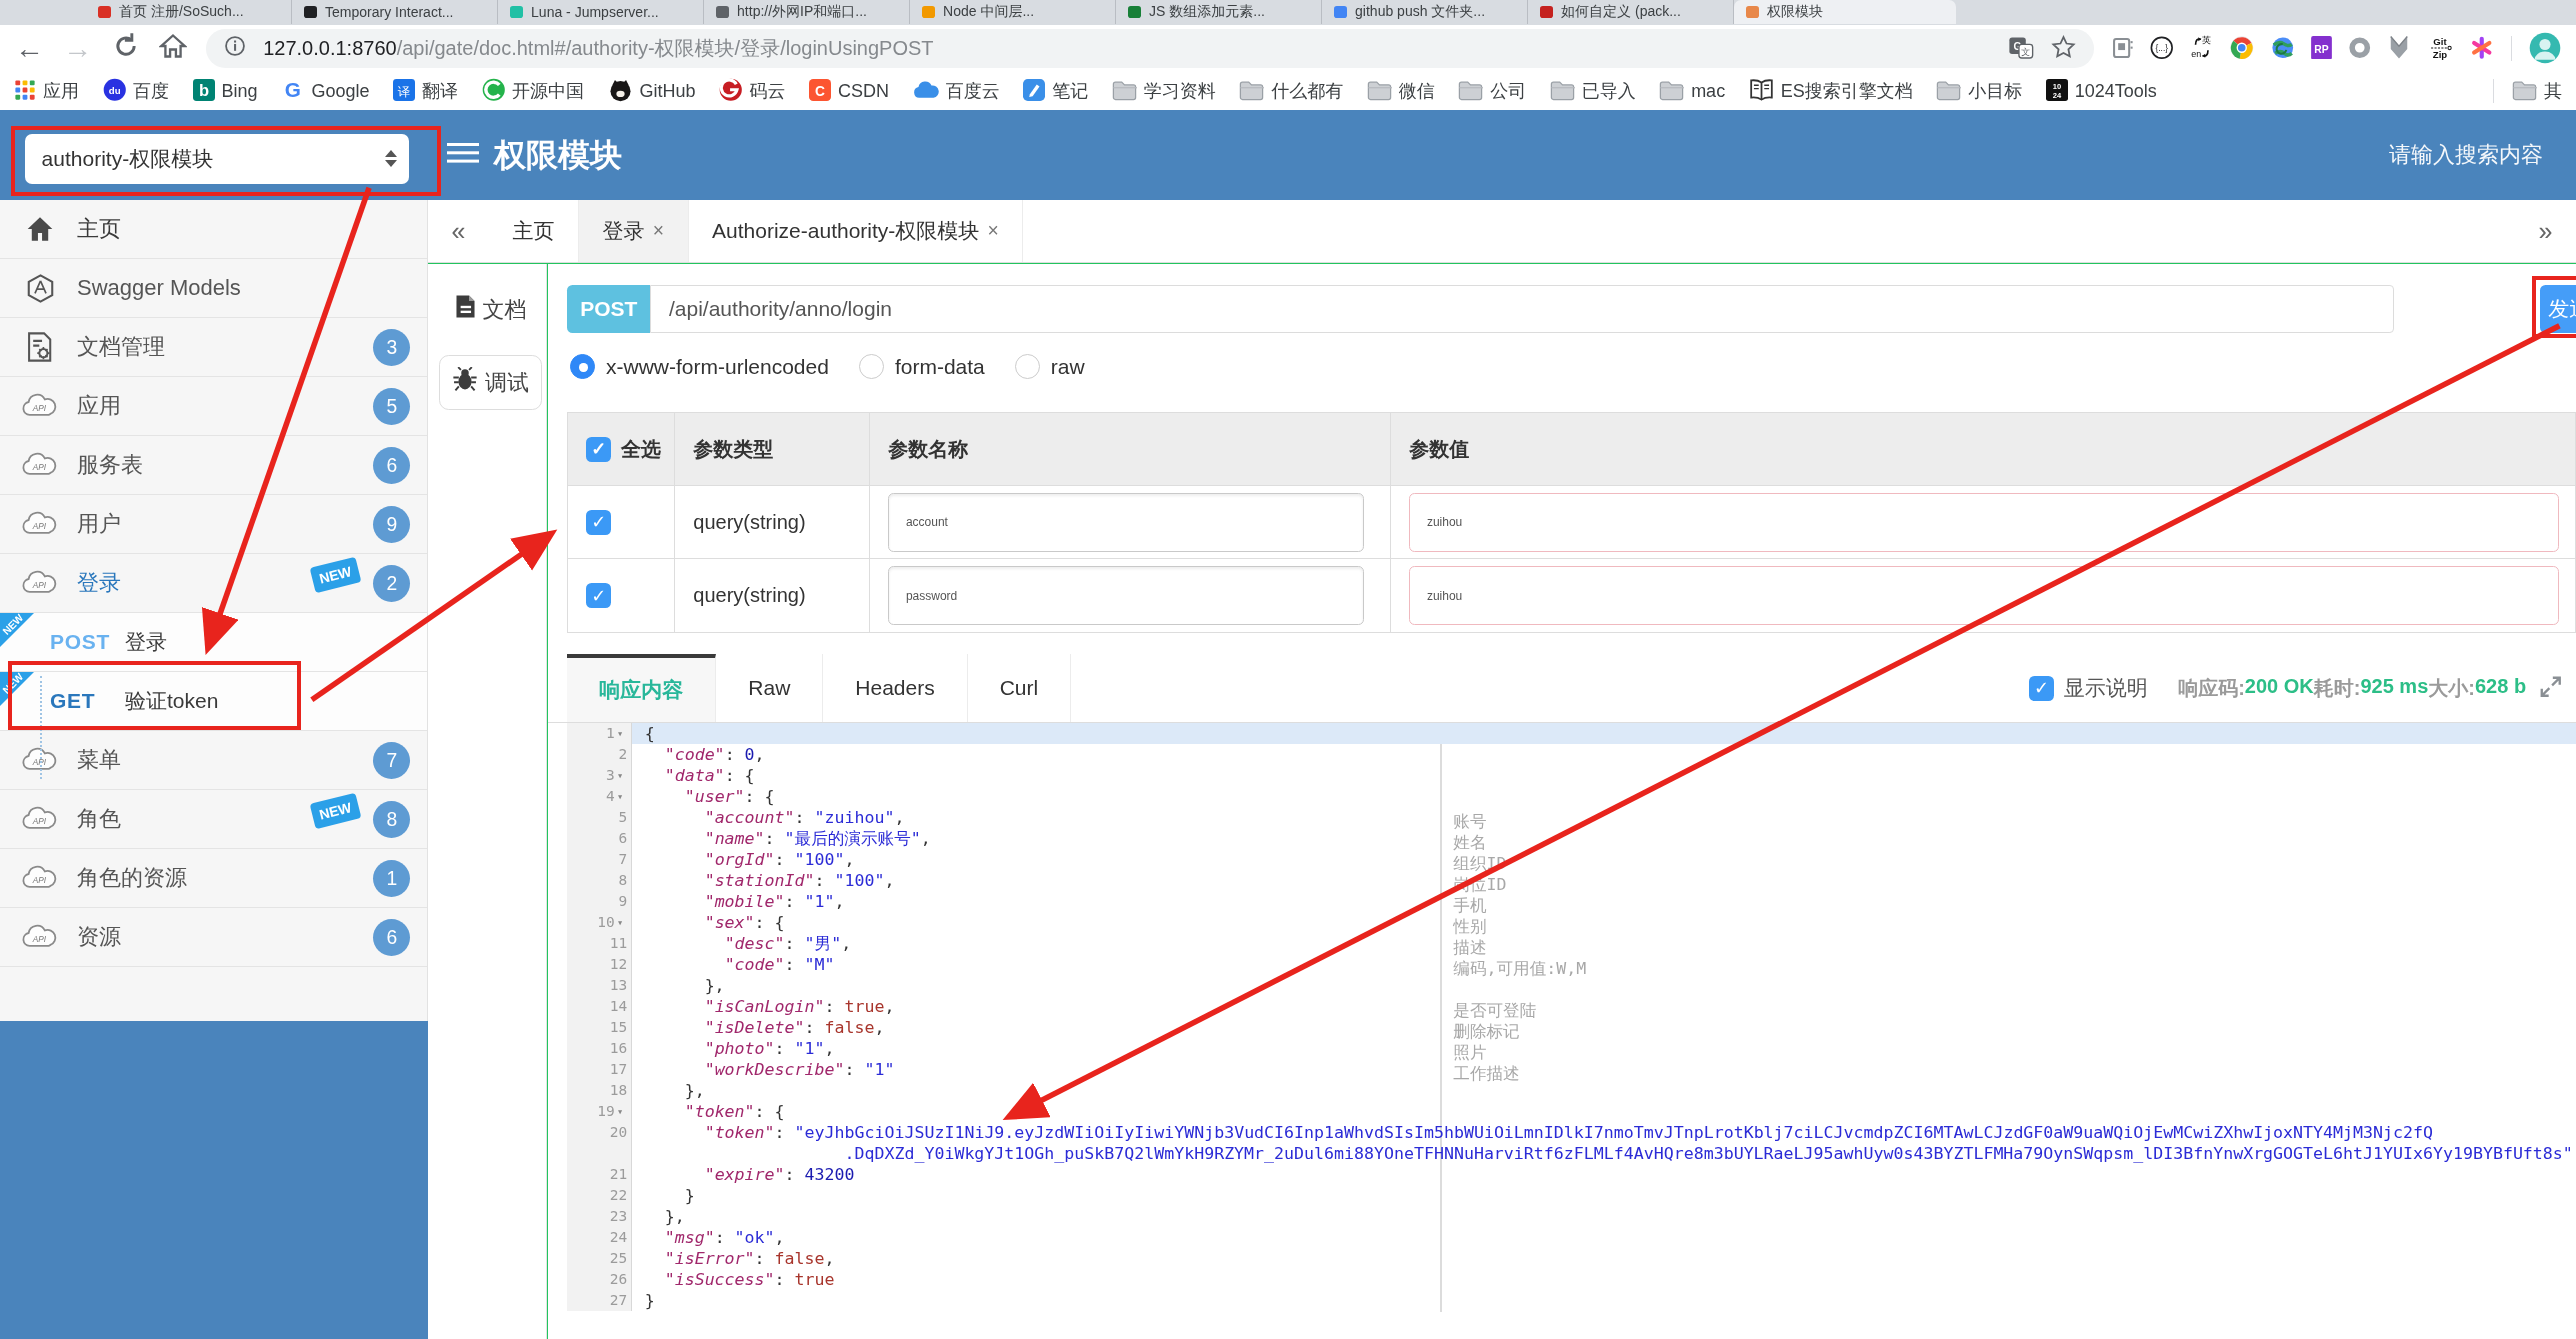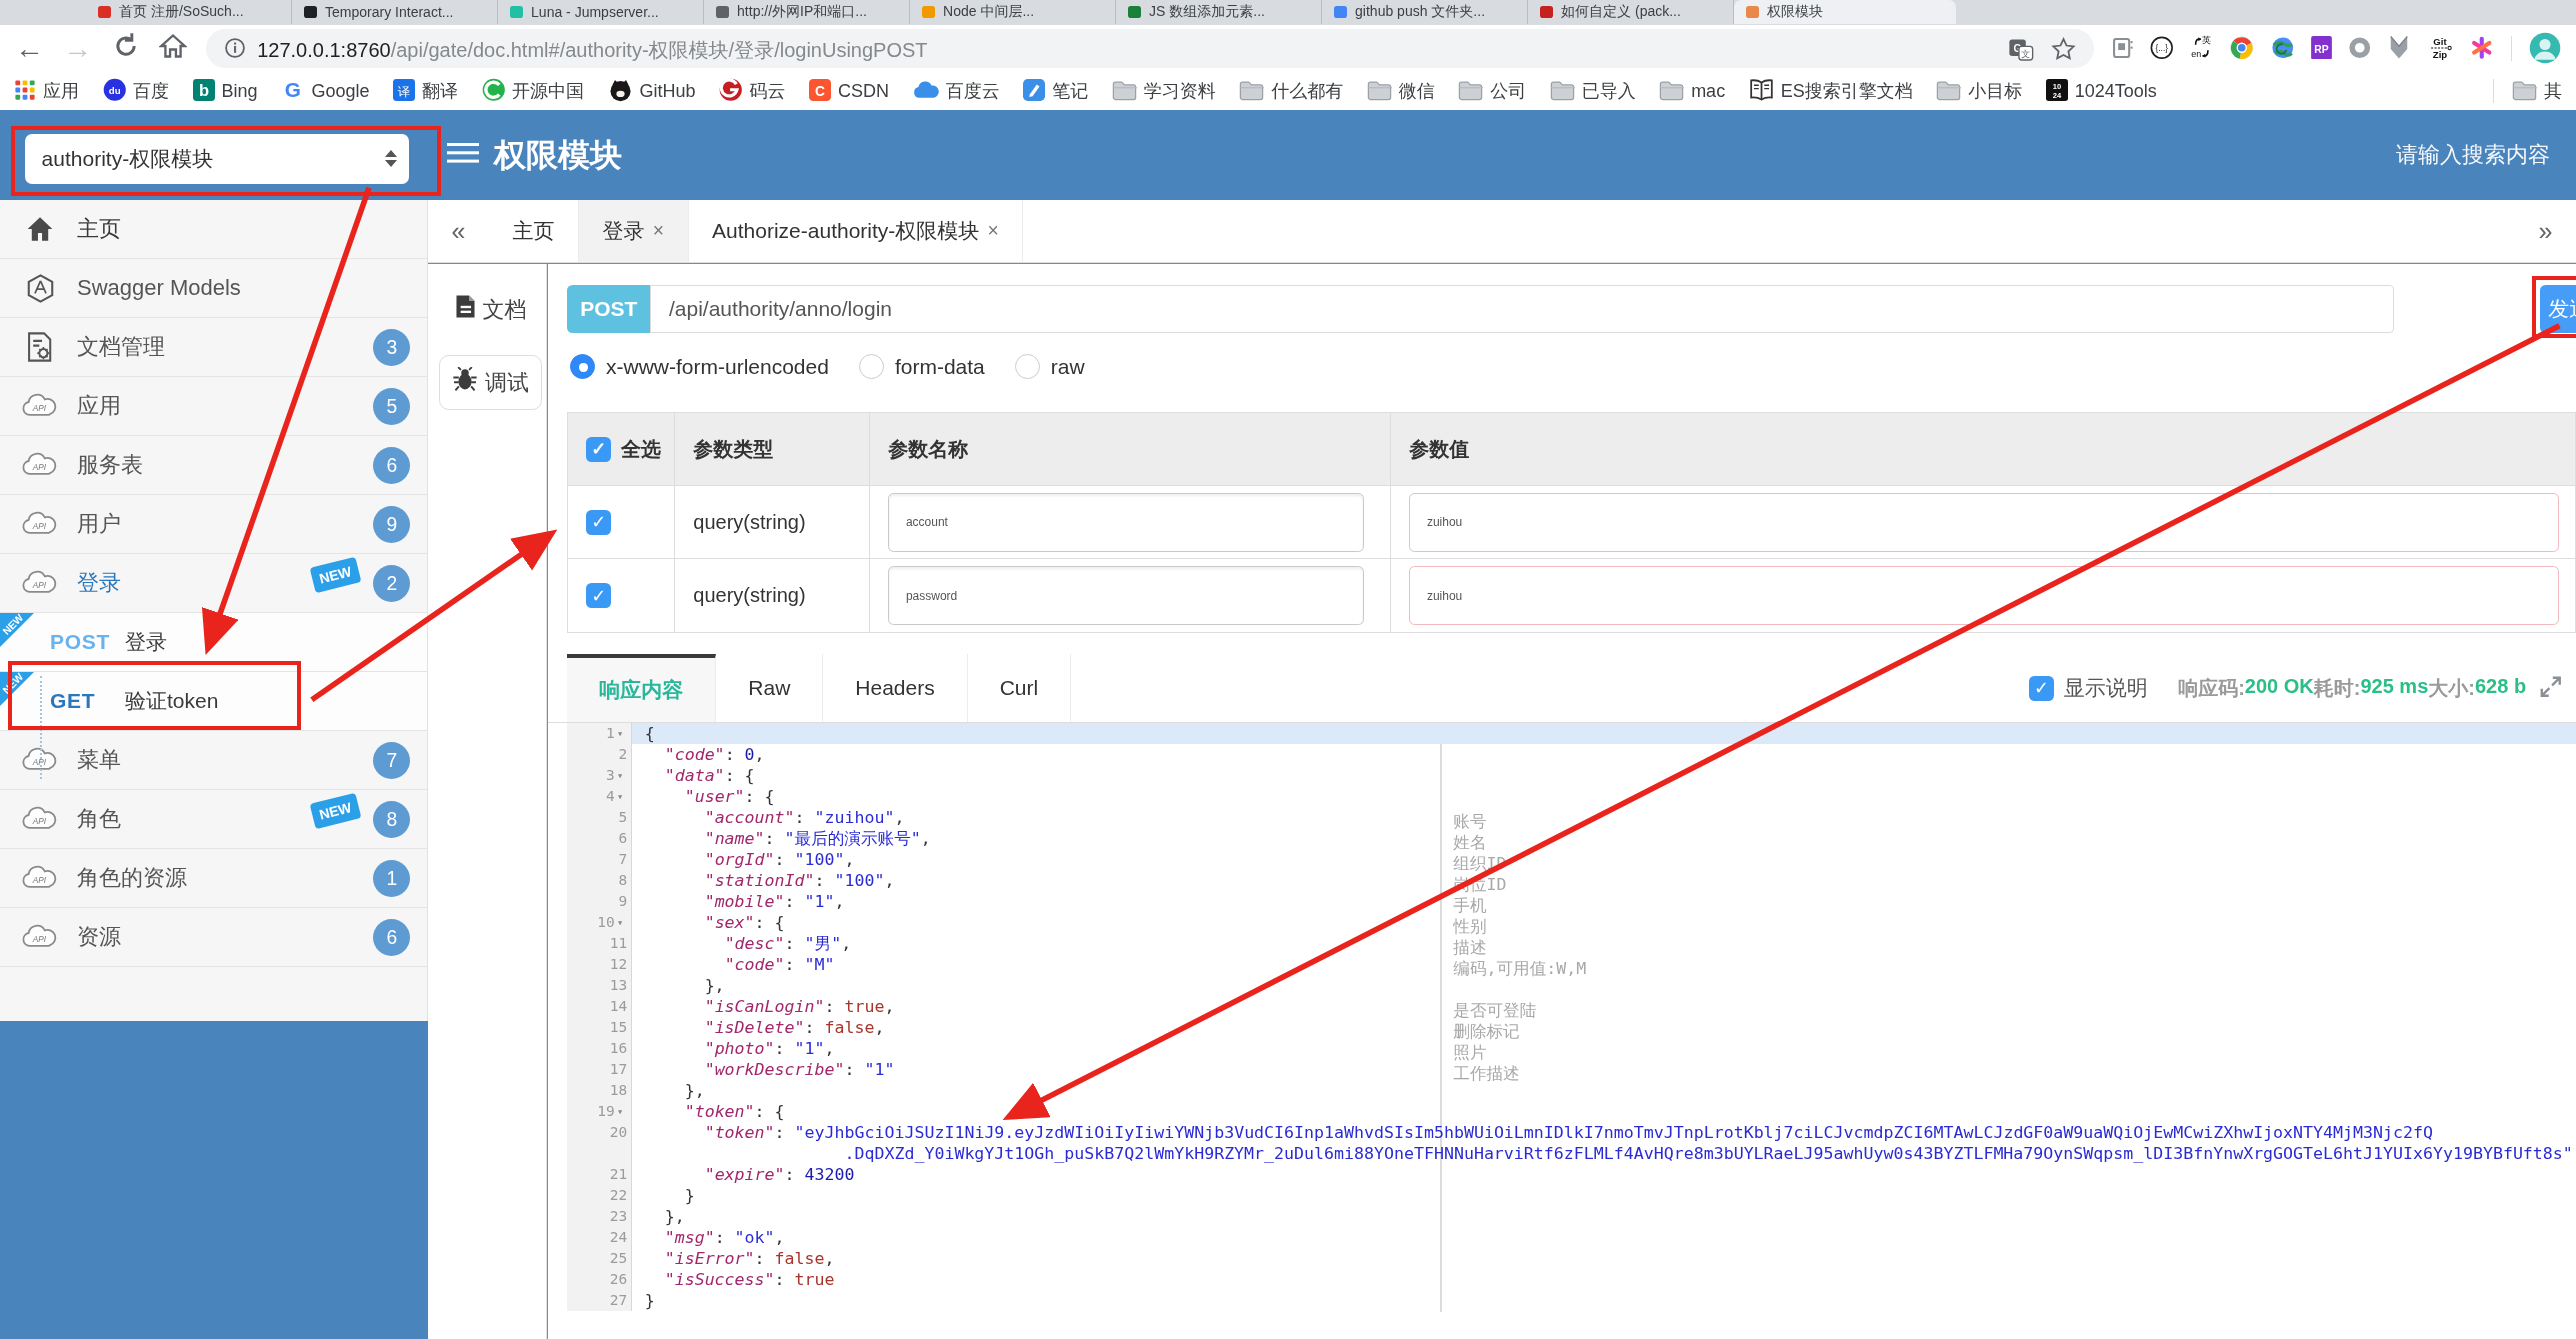--- a/index.html
+++ b/index.html
@@ -9,21 +9,21 @@
 
   
   .tabstrip { position:absolute; left:0; top:0; width:100%; height:25px; background:#d8dce1; display:flex; padding-left:86px; }
   .btab { flex:none; width:206px; height:23.5px; display:flex; align-items:center; gap:8.3px; padding:0 12.4px; border-right:1.4px solid #b9bdc3; overflow:hidden; }
   .btab .ticon { width:12.4px; height:12.4px; border-radius:2.8px; flex:none; }
   .btab .tlabel { font-size:14px; color:#3c4043; white-space:nowrap; overflow:hidden; }
   .btab.active { background:#eef0f3; width:222px; border-radius:7px 7px 0 0; border-right:none; }
   .toolbar { position:absolute; left:0; top:25px; width:100%; height:47px; background:#fff; display:flex; align-items:center; padding:0 15px; }
   .navbtn { font-size:29px; color:#5f6368; margin-right:19.3px; line-height:1; }
   .navbtn.fwd { color:#c4c7cb; }
-  .urlpill { flex:1; height:39px; background:#f1f3f4; border-radius:19.3px; display:flex; align-items:flex-end; padding:4px 18px; gap:11px; min-width:0; }
+  .urlpill { flex:1; height:39px; background:#f1f3f4; border-radius:19.3px; display:flex; align-items:center; padding:12px 18px; gap:17px; min-width:0; }
   .urlinfo { font-size:21px; color:#5f6368; flex:none; }
   .urltext { font-size:20px; white-space:nowrap; overflow:hidden; min-width:0; }
   .urltext .host { color:#202124; }
   .urltext .path { color:#85898d; }
   .pill-icons { margin-left:auto; display:flex; align-items:center; gap:16.6px; flex:none; }
   .tb-icons { display:flex; align-items:center; gap:16.6px; margin-left:18px; flex:none; }
   .tb-divider { width:1.4px; height:25px; background:#dadce0; }
   
   .bookmarks { position:absolute; left:0; top:72px; width:100%; height:39px; background:#fff; border-bottom:1.4px solid #e1e3e6; display:flex; align-items:center; padding:0 14px; gap:23.5px; }
   .bm { display:flex; align-items:center; gap:7px; flex:none; }
@@ -32,21 +32,21 @@
 
   
   .appheader { position:absolute; left:0; top:110px; width:100%; height:90px; background:#4a84bc; }
   .module-select { position:absolute; left:25px; top:23.5px; width:384px; height:50px; background:#fff; border-radius:7px; display:flex; align-items:center; padding:0 12.4px 0 16.6px; font-size:21px; color:#333; }
   .sel-arrows { margin-left:auto; display:flex; flex-direction:column; gap:2.1px; }
   .sel-arrows i { width:0; height:0; border-left:6.2px solid transparent; border-right:6.2px solid transparent; }
   .sel-arrows .up { border-bottom:7.6px solid #555; }
   .sel-arrows .dn { border-top:7.6px solid #555; }
   .hamb { position:absolute; left:447px; top:33px; width:32px; height:3.4px; background:#fff; box-shadow:0 8.3px 0 #fff, 0 16.6px 0 #fff; }
   .apptitle { position:absolute; left:494px; top:0; height:90px; line-height:90px; font-size:32px; font-weight:bold; color:#fff; }
-  .hsearch { position:absolute; right:26px; top:21px; width:324px; height:48px; background:transparent; border:none; outline:none; color:#fff; font-size:22px; text-align:right; font-family:"Liberation Sans",sans-serif; }
+  .hsearch { position:absolute; right:33px; top:21px; width:324px; height:48px; background:transparent; border:none; outline:none; color:#fff; font-size:22px; text-align:right; font-family:"Liberation Sans",sans-serif; }
   .hsearch::placeholder { color:#fff; opacity:.95; }
 
   
   .sidenav { position:absolute; left:0; top:200px; width:428px; bottom:0; background:#f6f6f6; border-right:1.4px solid #e2e2e2; }
   .srow { height:59px; border-bottom:1.4px solid #e4e4e4; display:flex; align-items:center; padding:0 18px; position:relative; font-size:22px; color:#555; background:#f6f6f6; }
   .srow .sicon { width:44px; display:flex; justify-content:center; margin-right:15px; flex:none; }
   .srow .slabel { white-space:nowrap; }
   .srow.home .slabel { color:#3a3a3a; }
   .srow.authorize { background:#fff; }
   .srow.authorize .slabel { color:#1d8ce0; font-weight:bold; }

